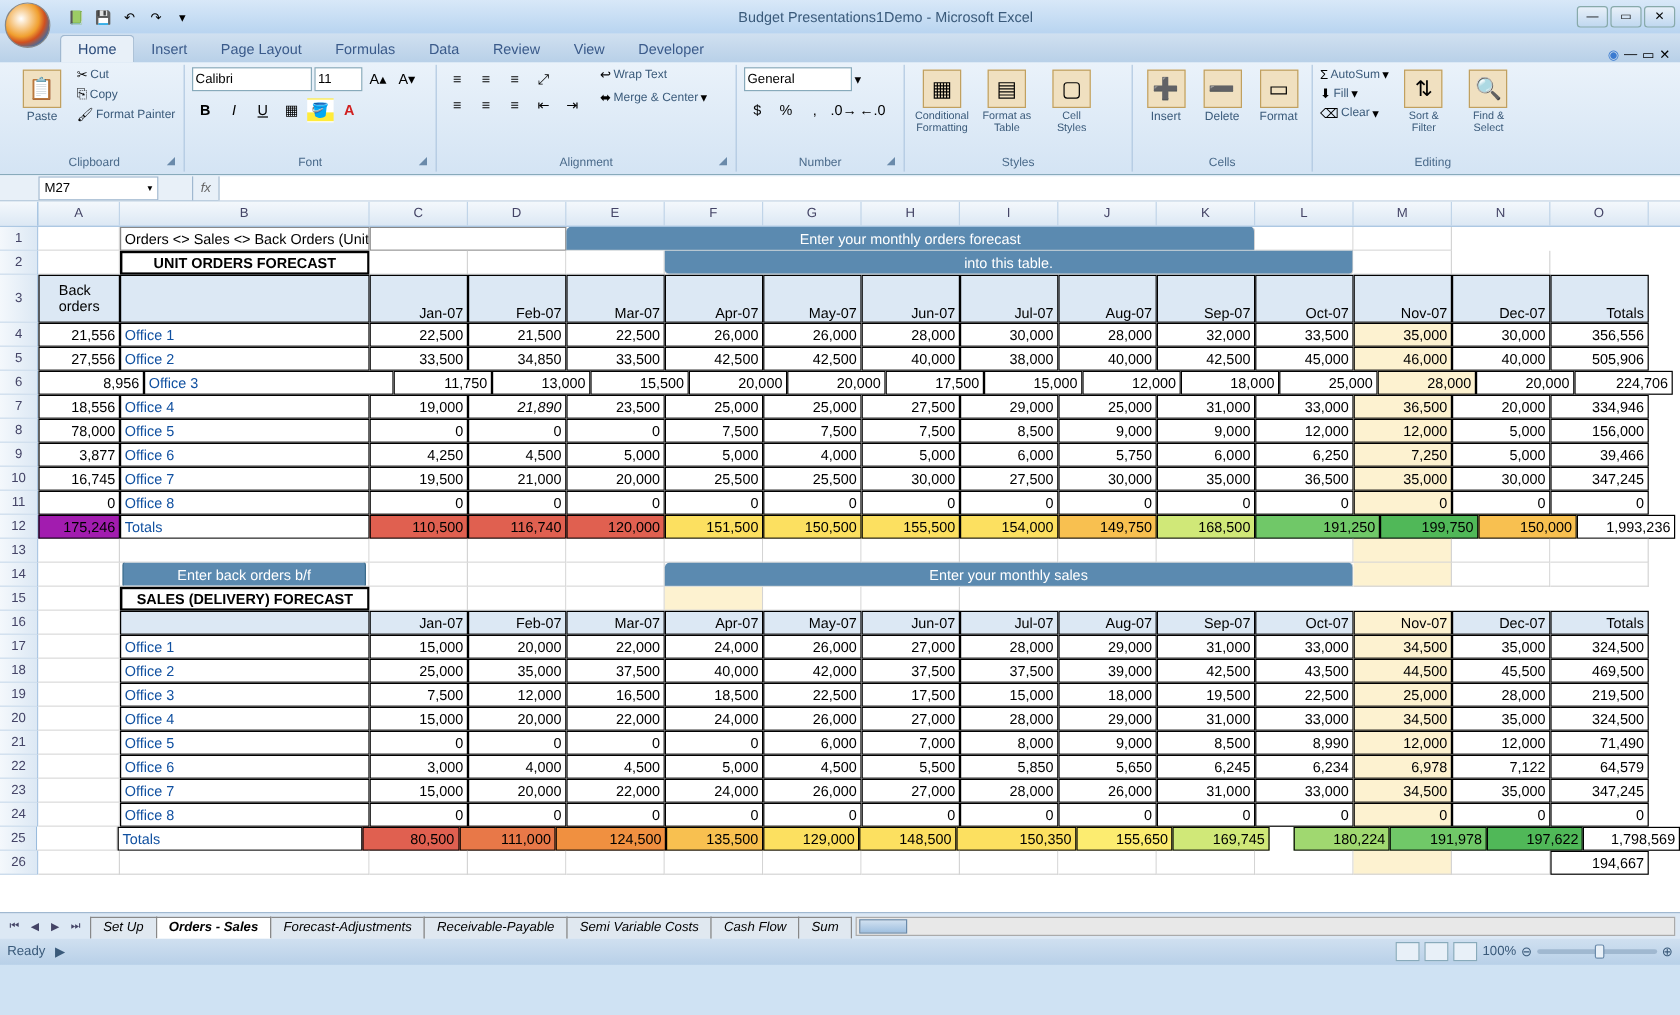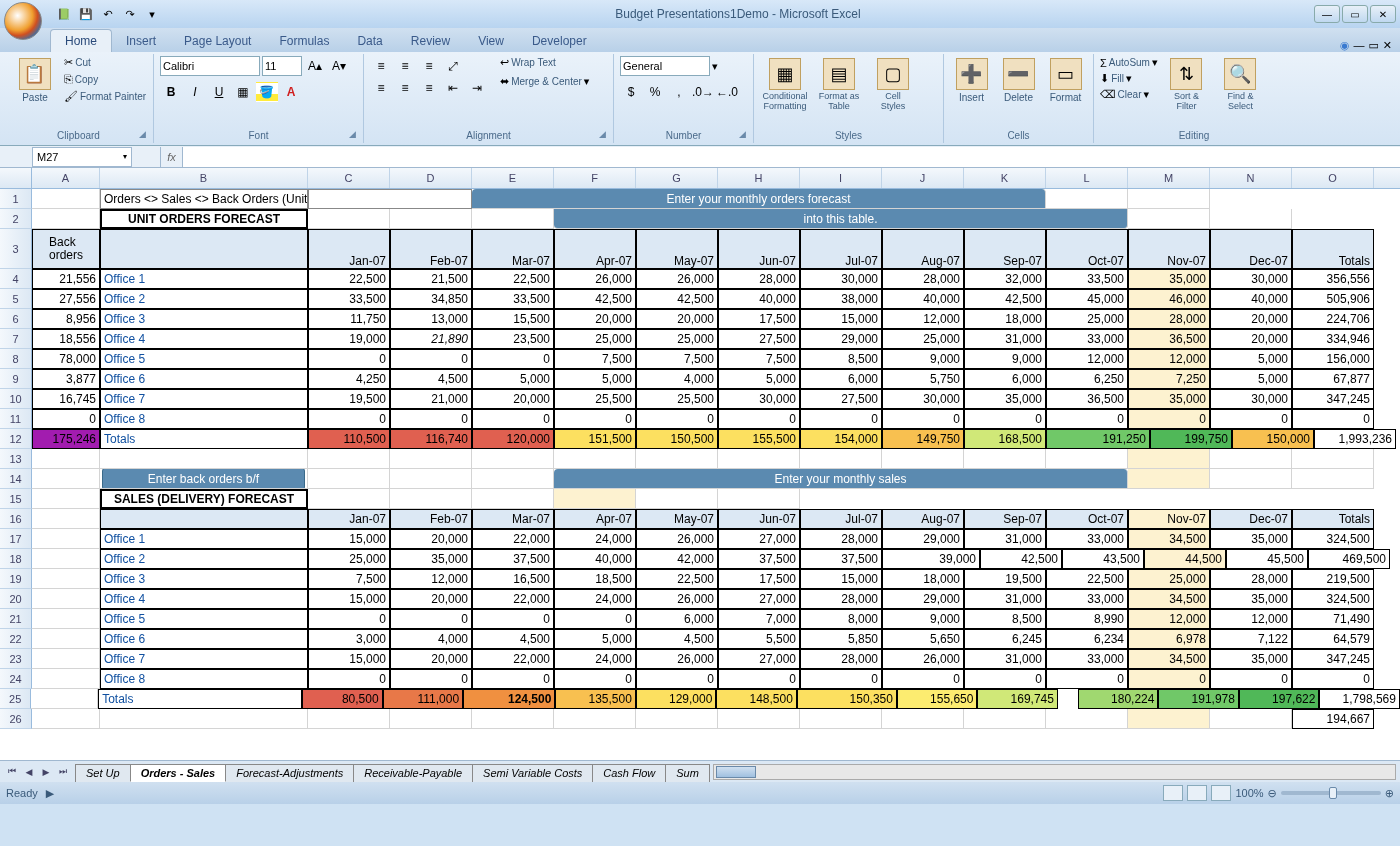--- a/index.html
+++ b/index.html
@@ -379,21 +379,21 @@
         <div class="cell num border-box" style="width:82px;">38,000</div>
         <div class="cell num border-box" style="width:82px;">40,000</div>
         <div class="cell num border-box" style="width:82px;">42,500</div>
         <div class="cell num border-box" style="width:82px;">45,000</div>
         <div class="cell num col-M border-box" style="width:82px;">46,000</div>
         <div class="cell num border-box" style="width:82px;">40,000</div>
         <div class="cell num total-col border-box" style="width:82px;">505,906</div>
       </div>
       <div class="row ">
         <div class="row-h">6</div>
-        <div class="cell bo" style="width:68px;">8,956</div>
+        <div class="cell bo" style="width:88px;">8,956</div>
         <div class="cell office" style="width:208px;justify-content:flex-start;">Office 3</div>
         <div class="cell num border-box" style="width:82px;">11,750</div>
         <div class="cell num border-box" style="width:82px;">13,000</div>
         <div class="cell num border-box" style="width:82px;">15,500</div>
         <div class="cell num border-box" style="width:82px;">20,000</div>
         <div class="cell num border-box" style="width:82px;">20,000</div>
         <div class="cell num border-box" style="width:82px;">17,500</div>
         <div class="cell num border-box" style="width:82px;">15,000</div>
         <div class="cell num border-box" style="width:82px;">12,000</div>
         <div class="cell num border-box" style="width:82px;">18,000</div>
@@ -447,21 +447,21 @@
         <div class="cell num border-box" style="width:82px;">5,000</div>
         <div class="cell num border-box" style="width:82px;">5,000</div>
         <div class="cell num border-box" style="width:82px;">4,000</div>
         <div class="cell num border-box" style="width:82px;">5,000</div>
         <div class="cell num border-box" style="width:82px;">6,000</div>
         <div class="cell num border-box" style="width:82px;">5,750</div>
         <div class="cell num border-box" style="width:82px;">6,000</div>
         <div class="cell num border-box" style="width:82px;">6,250</div>
         <div class="cell num col-M border-box" style="width:82px;">7,250</div>
         <div class="cell num border-box" style="width:82px;">5,000</div>
-        <div class="cell num total-col border-box" style="width:82px;">67,877</div>
+        <div class="cell num total-col border-box" style="width:82px;">39,466</div>
       </div>
       <div class="row ">
         <div class="row-h">10</div>
         <div class="cell bo" style="width:68px;">16,745</div>
         <div class="cell office" style="width:208px;justify-content:flex-start;">Office 7</div>
         <div class="cell num border-box" style="width:82px;">19,500</div>
         <div class="cell num border-box" style="width:82px;">21,000</div>
         <div class="cell num border-box" style="width:82px;">20,000</div>
         <div class="cell num border-box" style="width:82px;">25,500</div>
         <div class="cell num border-box" style="width:82px;">25,500</div>
@@ -593,21 +593,21 @@
         <div class="row-h">18</div>
         <div class="cell " style="width:68px;"></div>
         <div class="cell office" style="width:208px;justify-content:flex-start;">Office 2</div>
         <div class="cell num border-box" style="width:82px;">25,000</div>
         <div class="cell num border-box" style="width:82px;">35,000</div>
         <div class="cell num border-box" style="width:82px;">37,500</div>
         <div class="cell num border-box" style="width:82px;">40,000</div>
         <div class="cell num border-box" style="width:82px;">42,000</div>
         <div class="cell num border-box" style="width:82px;">37,500</div>
         <div class="cell num border-box" style="width:82px;">37,500</div>
-        <div class="cell num border-box" style="width:98px;">39,000</div>
+        <div class="cell num border-box" style="width:82px;">39,000</div>
         <div class="cell num border-box" style="width:82px;">42,500</div>
         <div class="cell num border-box" style="width:82px;">43,500</div>
         <div class="cell num col-M border-box" style="width:82px;">44,500</div>
         <div class="cell num border-box" style="width:82px;">45,500</div>
         <div class="cell num total-col border-box" style="width:82px;">469,500</div>
       </div>
       <div class="row ">
         <div class="row-h">19</div>
         <div class="cell " style="width:68px;"></div>
         <div class="cell office" style="width:208px;justify-content:flex-start;">Office 3</div>
@@ -714,21 +714,21 @@
         <div class="cell num col-M border-box" style="width:82px;">0</div>
         <div class="cell num border-box" style="width:82px;">0</div>
         <div class="cell num total-col border-box" style="width:82px;">0</div>
       </div>
       <div class="row ">
         <div class="row-h">25</div>
         <div class="cell " style="width:68px;"></div>
         <div class="cell office" style="width:208px;justify-content:flex-start;font-weight:500;">Totals</div>
         <div class="cell num total-row border-box heat1 " style="width:82px;font-weight:500;">80,500</div>
         <div class="cell num total-row border-box heat2 " style="width:82px;font-weight:500;">111,000</div>
-        <div class="cell num total-row border-box heat3 " style="width:94px;font-weight:700;">124,500</div>
+        <div class="cell num total-row border-box heat3 " style="width:94px;font-weight:400;">124,500</div>
         <div class="cell num total-row border-box heat4 " style="width:82px;font-weight:500;">135,500</div>
         <div class="cell num total-row border-box heat5 " style="width:82px;font-weight:500;">129,000</div>
         <div class="cell num total-row border-box heat5 " style="width:82px;font-weight:500;">148,500</div>
         <div class="cell num total-row border-box heat5 " style="width:102px;font-weight:500;">150,350</div>
         <div class="cell num total-row border-box heat6 " style="width:82px;font-weight:500;">155,650</div>
         <div class="cell num total-row border-box heat8 " style="width:82px;font-weight:500;">169,745</div>
         <div class="cell num total-row border-box heat9 " style="width:82px;font-weight:500;margin-left:20px;">180,224</div>
         <div class="cell num total-row border-box heat10 " style="width:82px;font-weight:500;">191,978</div>
         <div class="cell num total-row border-box heat11 " style="width:82px;font-weight:500;">197,622</div>
         <div class="cell num total-row border-box  total-col" style="width:82px;font-weight:500;">1,798,569</div>

